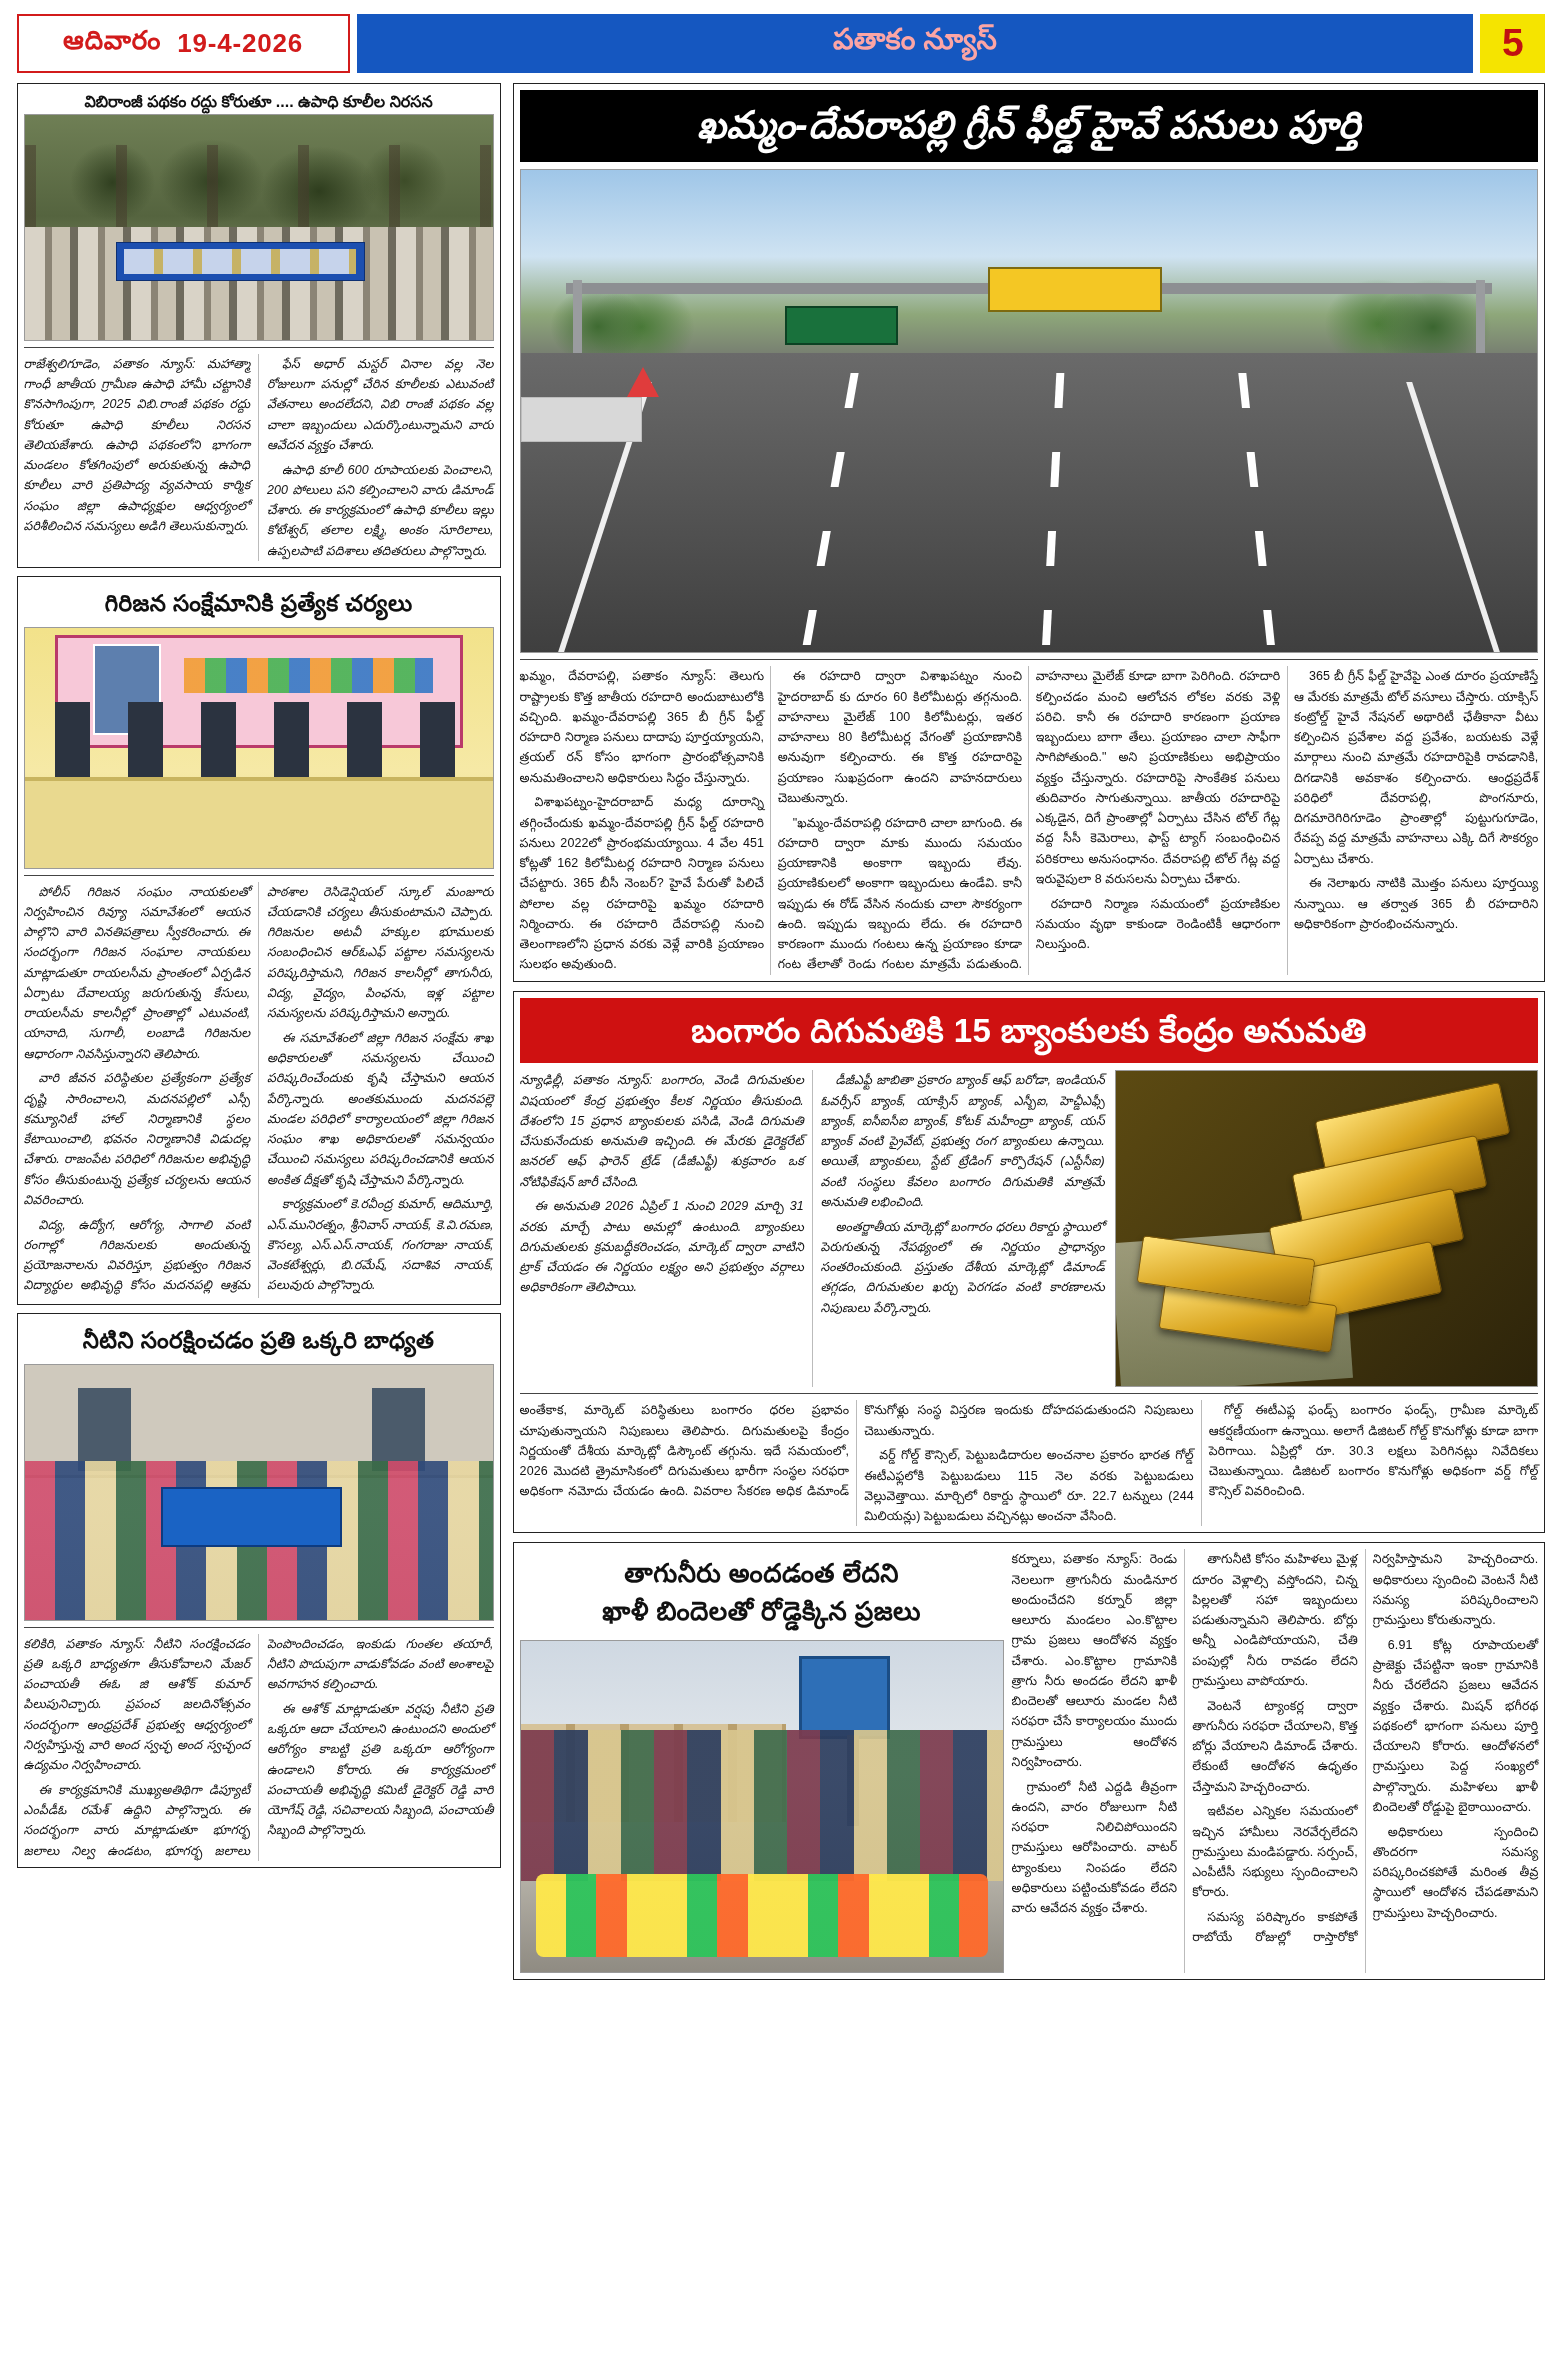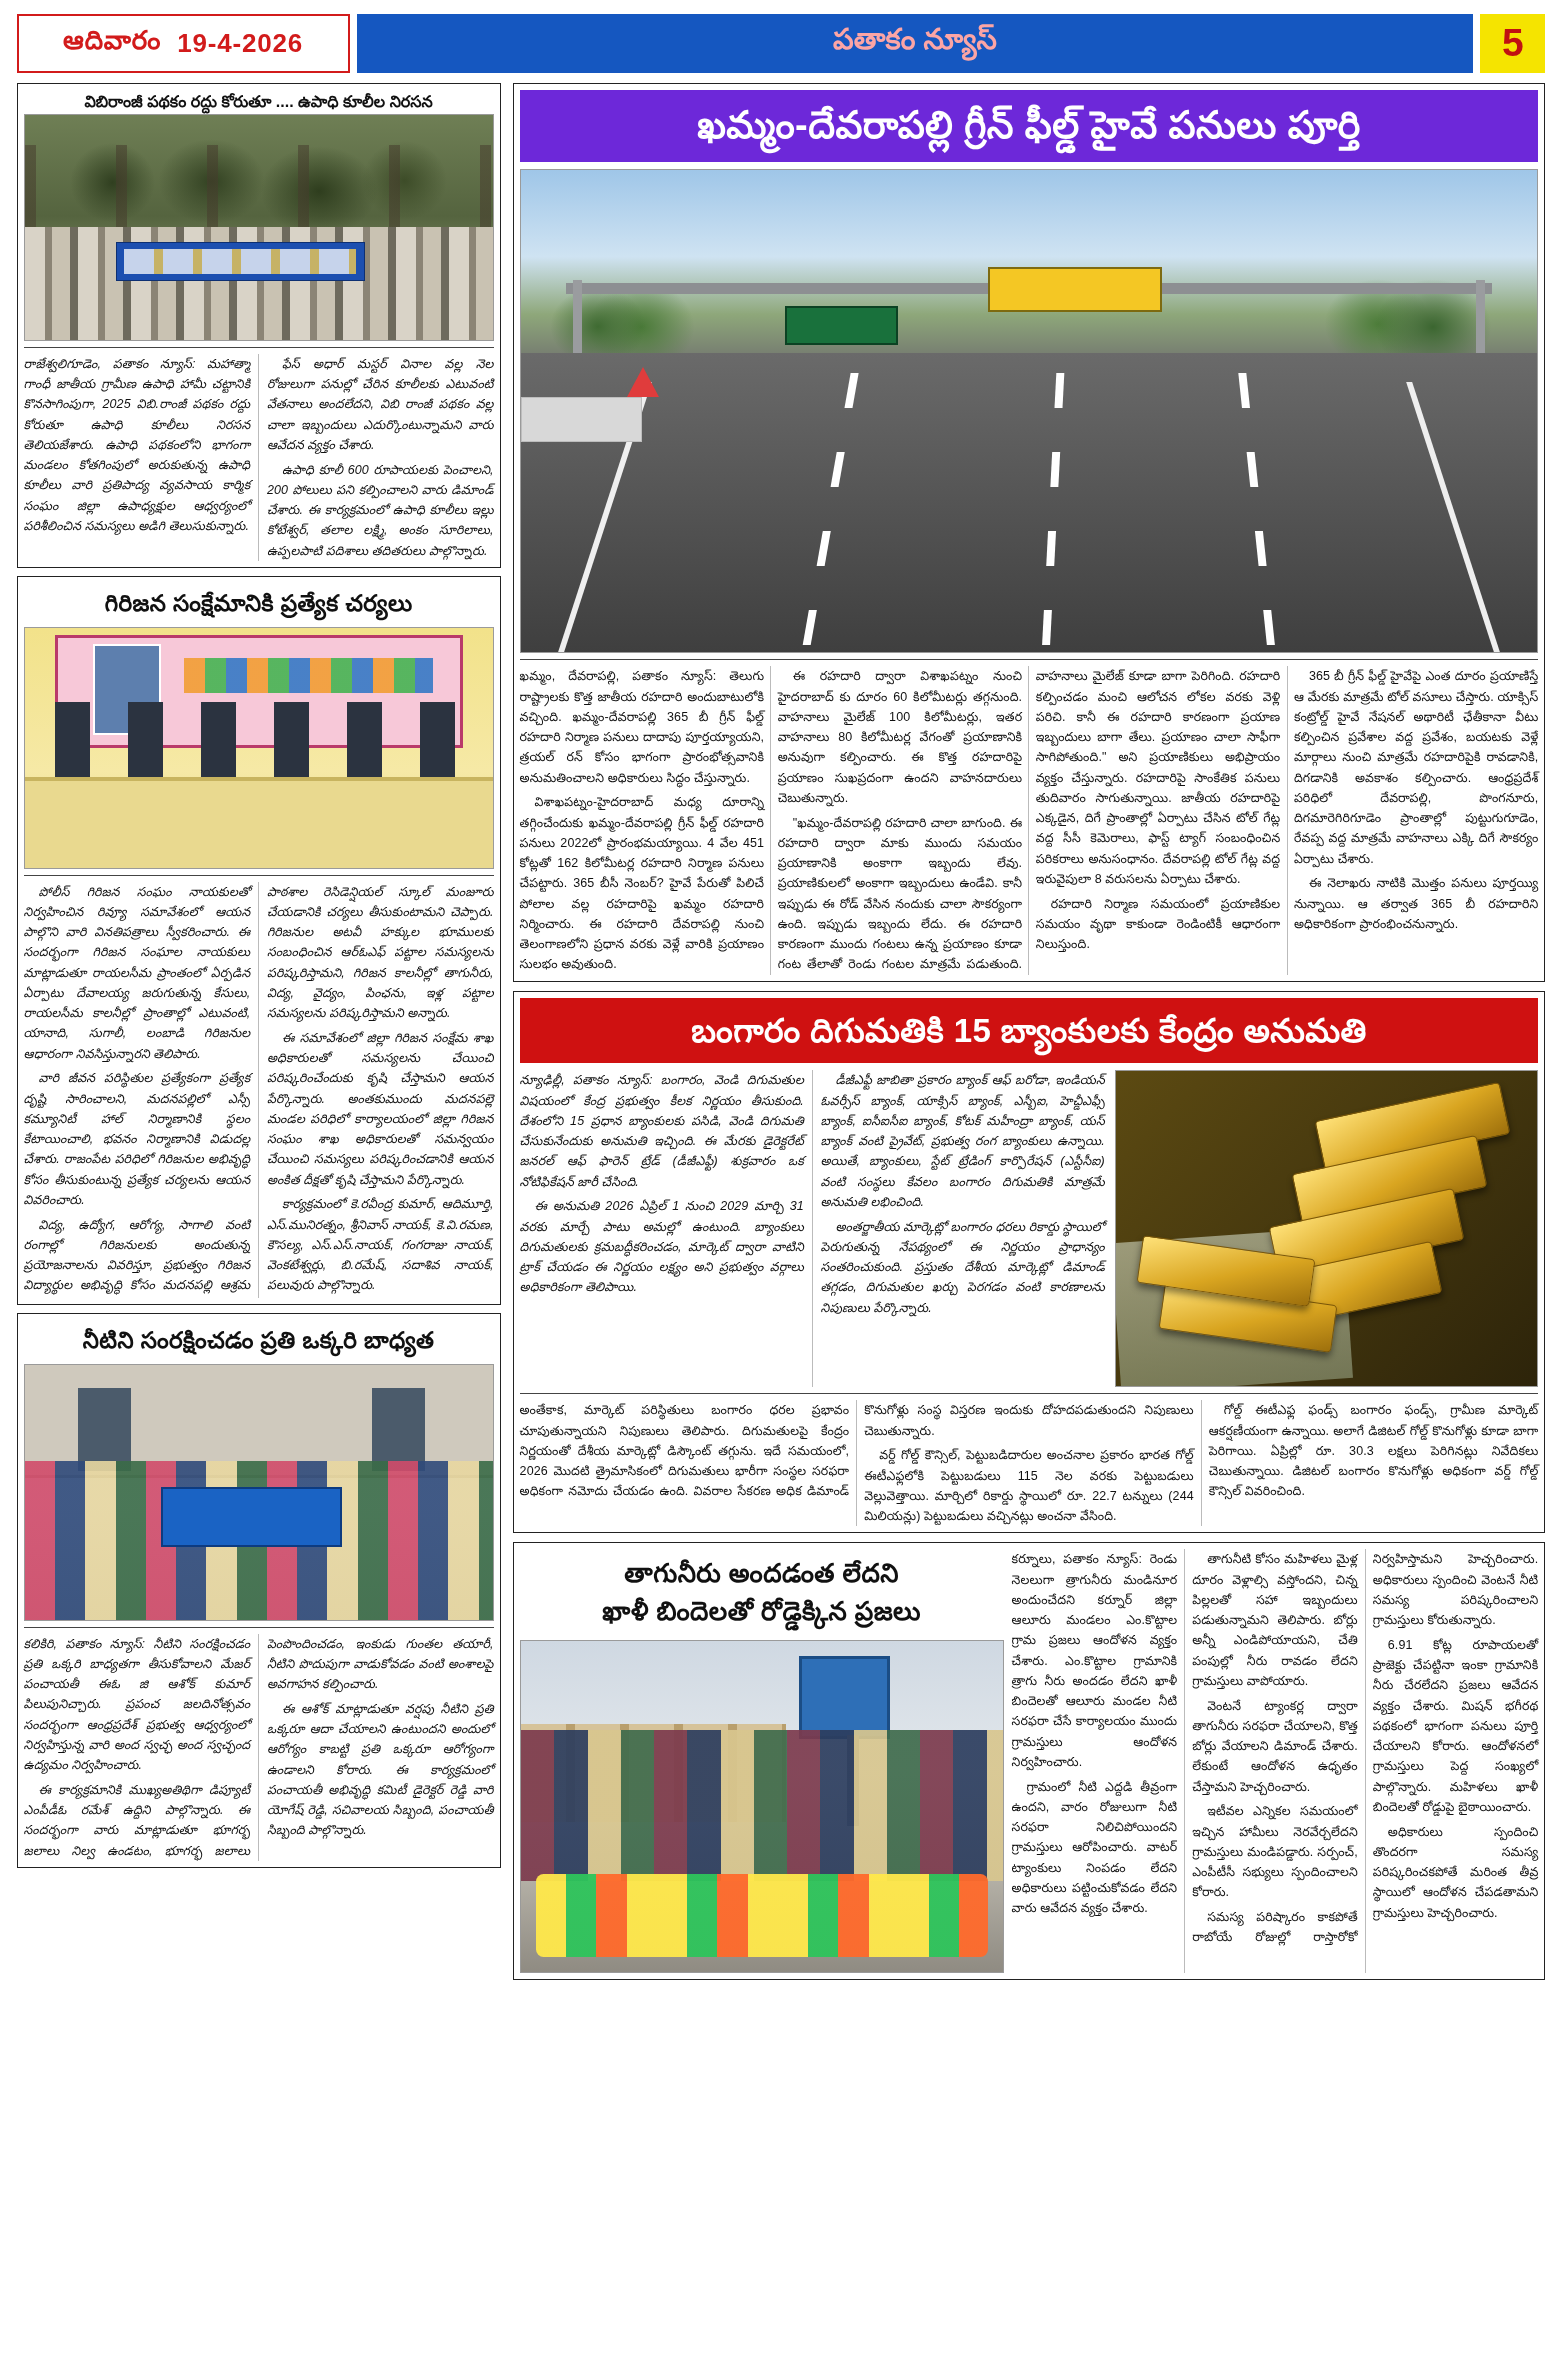--- a/index.html
+++ b/index.html
@@ -85,21 +85,21 @@
   }
   .banner {
     color:#ffffff;
     font-size:38px;
     font-weight:bold;
     text-align:center;
     padding:12px 7.6px;
     line-height:1.25;
     letter-spacing:0.4px;
   }
-  .banner.purple { background:#6d28d9; }
+  .banner.purple { background:#000000;font-style:italic; }
   .banner.red { background:#cf1111; font-size:33px; }
 
   
   .photo {
     position:relative;
     overflow:hidden;
     border:0.8px solid #9a9a9a;
     background:#cfd6cf;
   }
 

